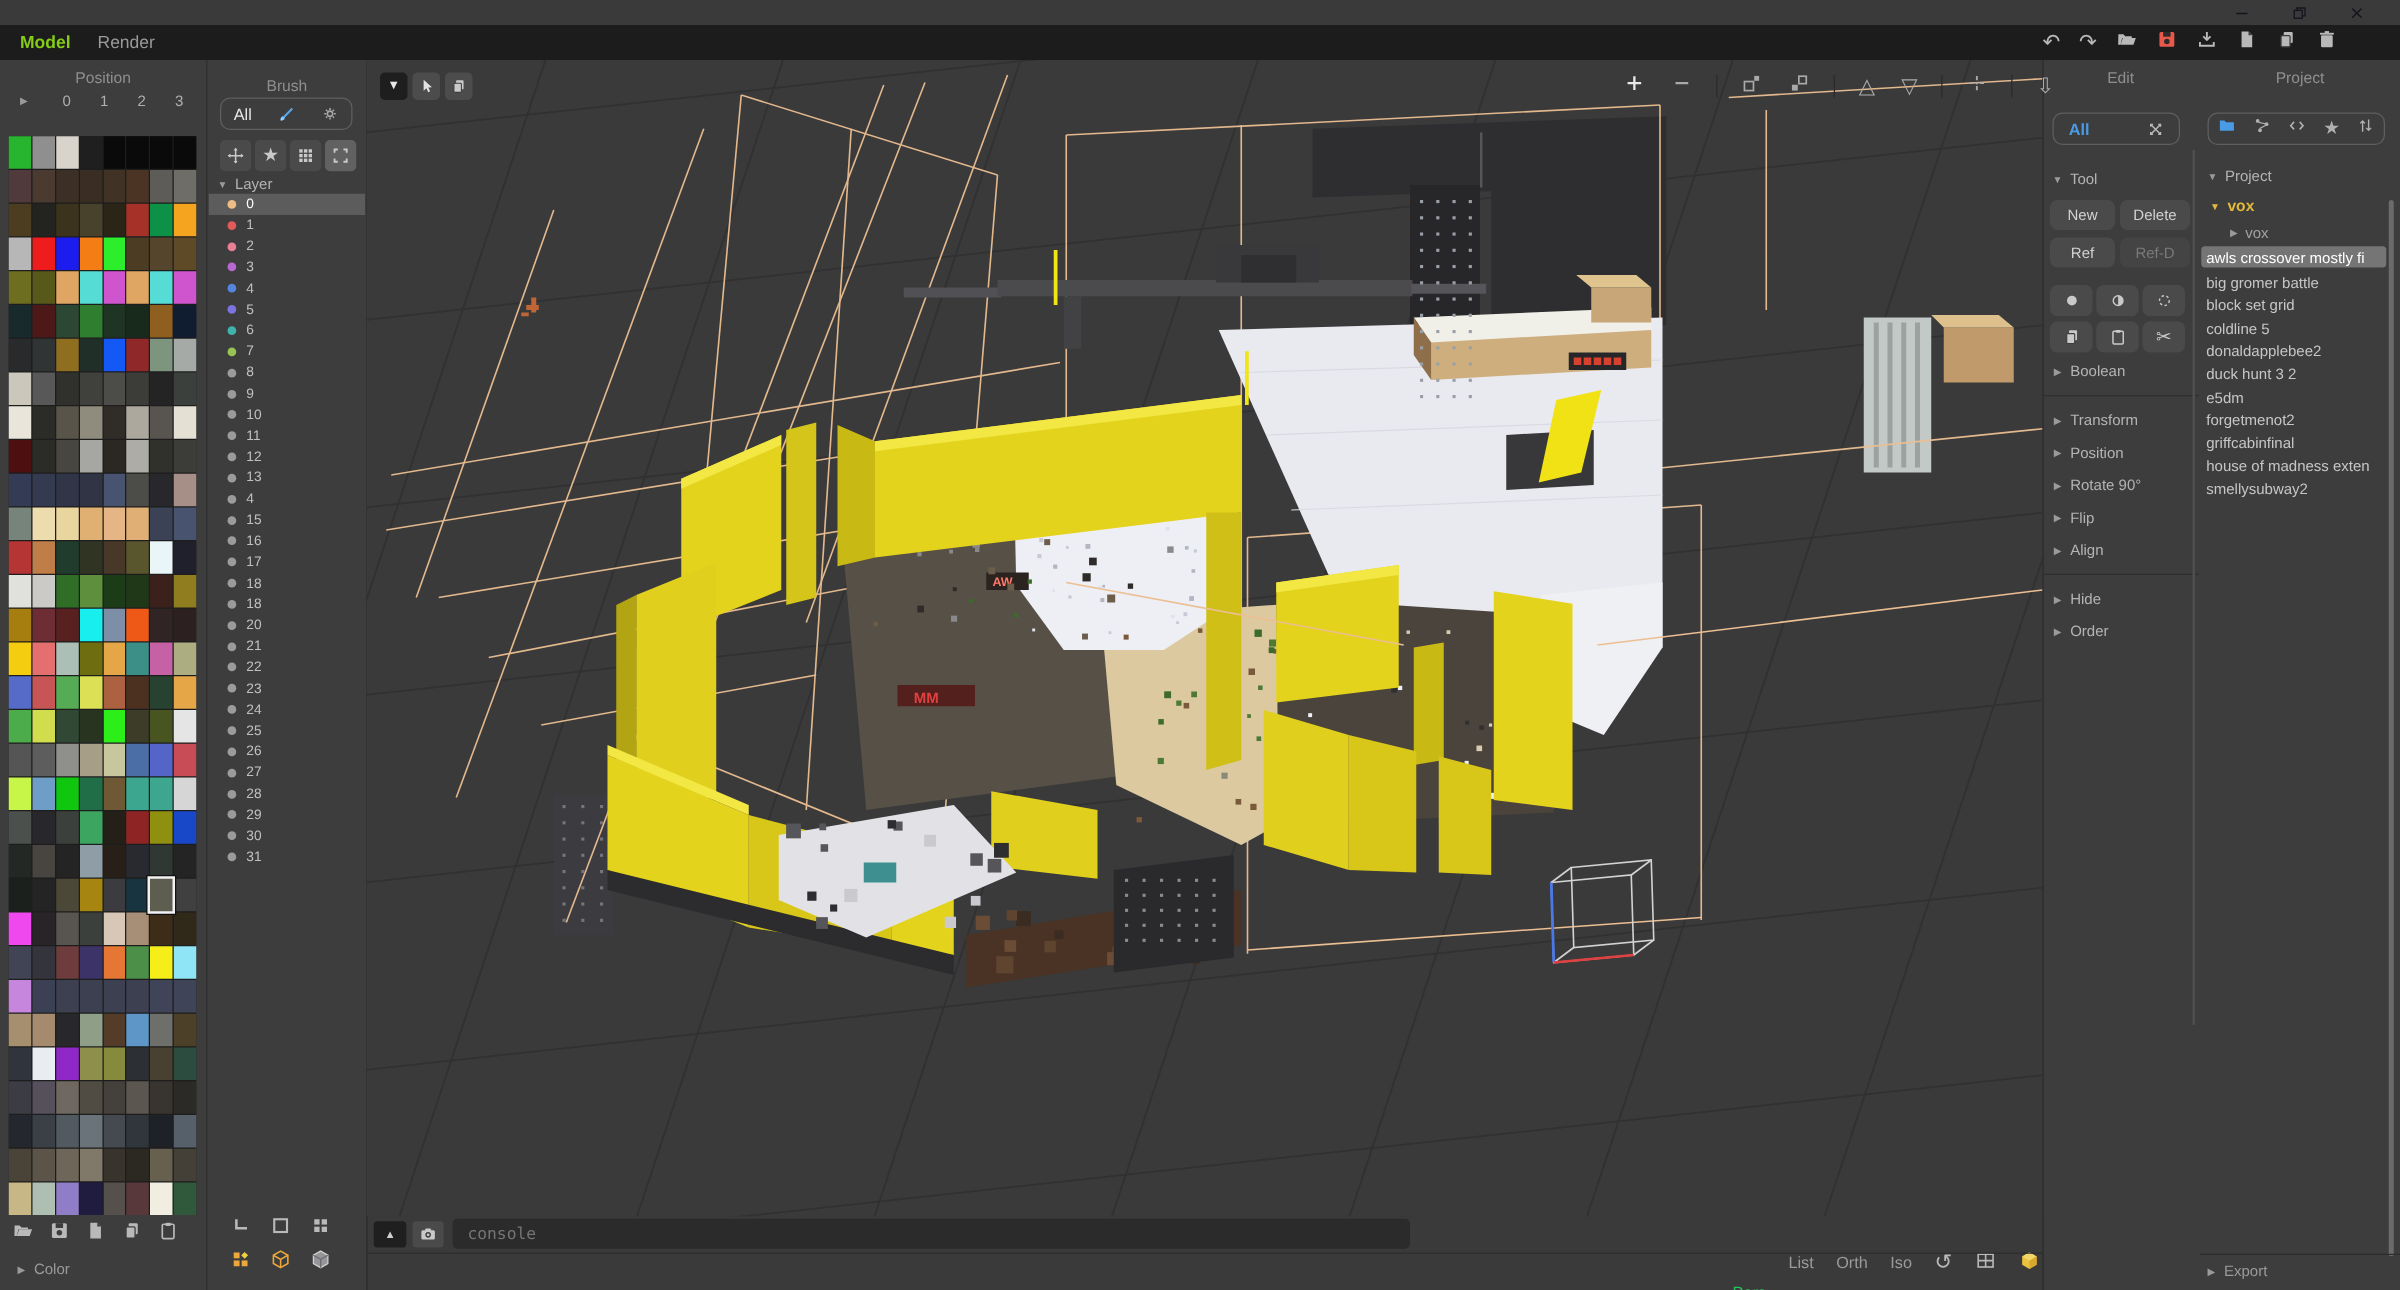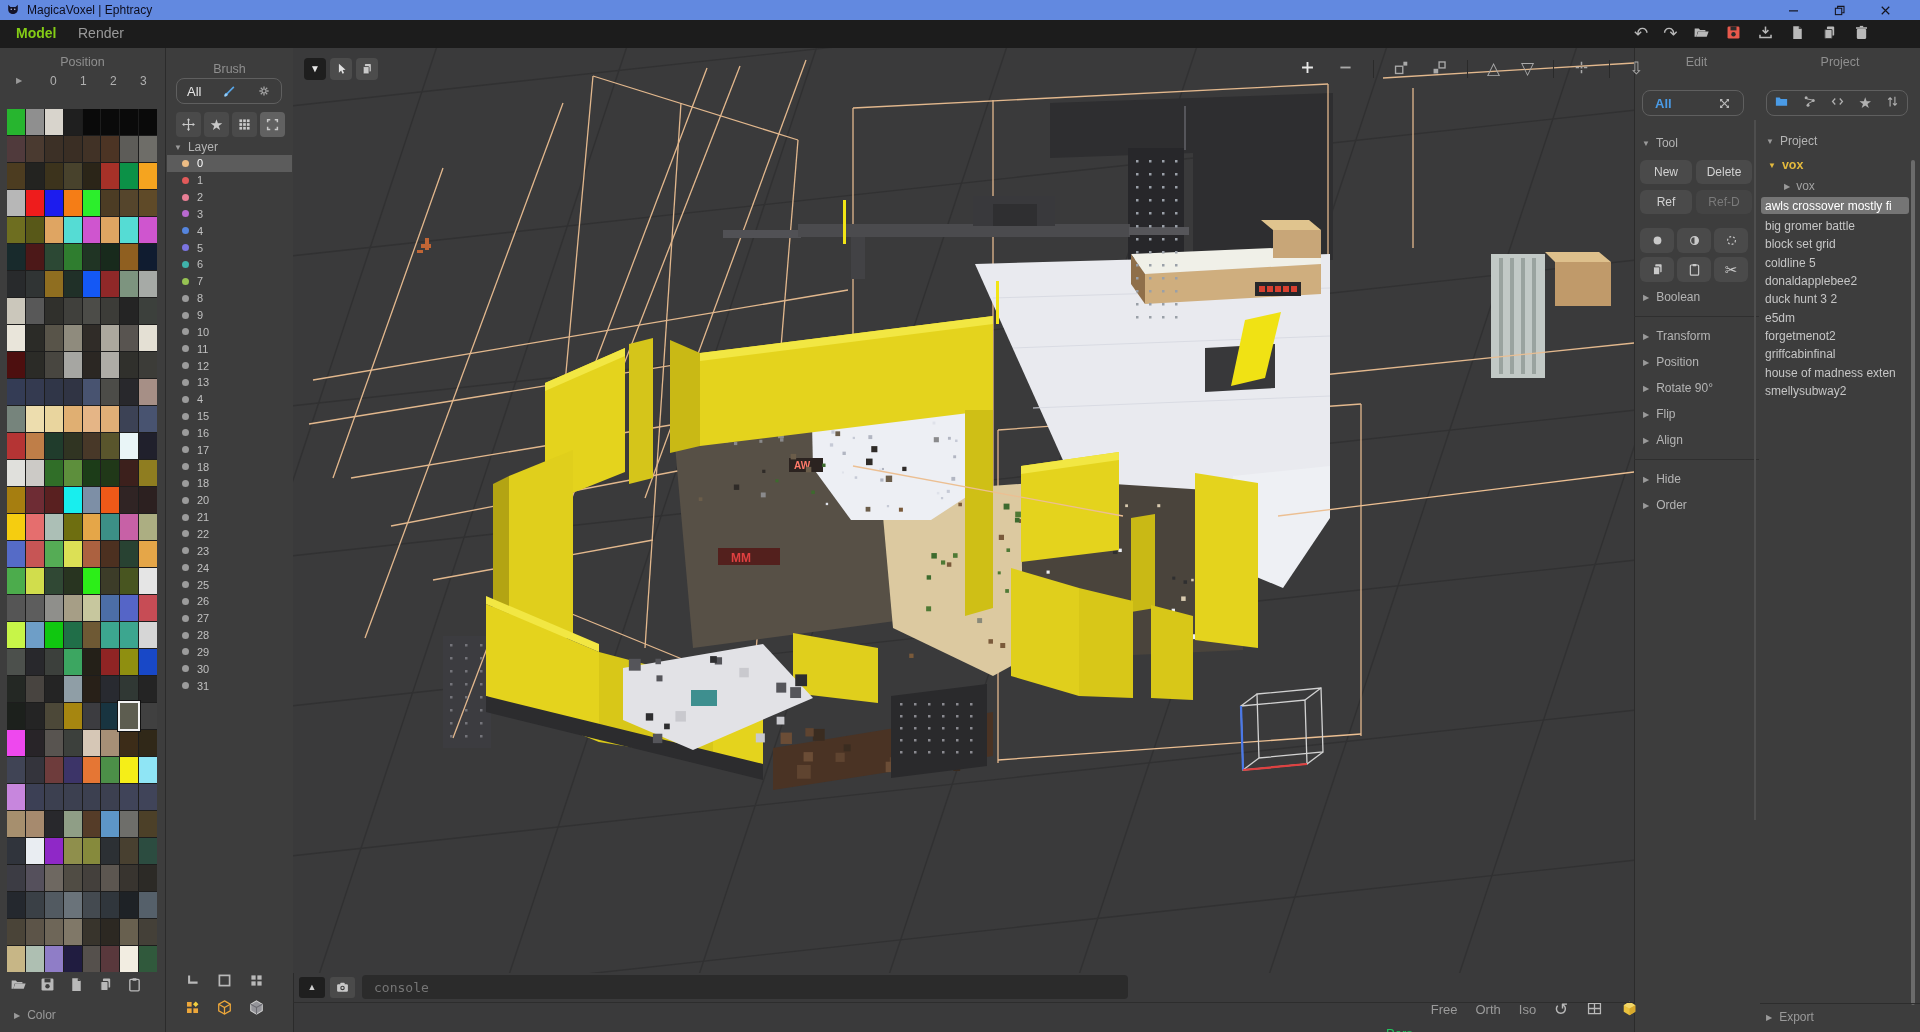--- a/index.html
+++ b/index.html
@@ -97,30 +97,20 @@
   .tic{display:inline-flex;align-items:center;justify-content:center;color:#b9b9b9;line-height:1;}
   .sic{display:inline-flex;align-items:center;justify-content:center;}
   .sic svg{display:block;}
   .tri{font-size:8px;color:#9a9a9a;}
 </style>
 </head>
 <body>
 
 <div id="root">
 
-  <div class="abs" id="titlebar">
-    <span class="sic" id="cat-icon" style="margin-left:5px">
-        <svg width="16" height="16" viewBox="0 0 20 20">
-          <path d="M4 3.5 6.8 6.2h6.4L16 3.5v5.8c0 3.4-2.7 5.7-6 5.7s-6-2.3-6-5.7z" fill="#14142a"></path>
-          <circle cx="7.8" cy="9" r=".9" fill="#cfd2ee"></circle>
-          <circle cx="12.2" cy="9" r=".9" fill="#cfd2ee"></circle>
-        </svg>
-      </span>
-    <span class="ttl">MagicaVoxel | Ephtracy</span>
-  </div>
   <div class="abs" id="winctls" style="left:1780px;top:0;height:20px;display:flex;gap:20px;">
       <div class="wctl" style="position: static;">
         <span class="sic ">
           <svg width="15" height="15" viewBox="0 0 20 20">
             <path d="M4 10.5h12" stroke="#14141e" stroke-width="1.6" fill="none"></path>
           </svg>
         </span>
       </div>
       <div class="wctl" style="position: static;">
         <span class="sic ">
@@ -1229,21 +1219,21 @@
           <rect x="2.8" y="5.5" width="14.4" height="10" rx="1.6" fill="#c9c9c9"></rect>
           <rect x="7" y="3.6" width="6" height="3" rx="1" fill="#c9c9c9"></rect>
           <circle cx="10" cy="10.5" r="3" fill="#3d3d3d"></circle>
           <circle cx="10" cy="10.5" r="1.5" fill="#c9c9c9"></circle>
         </svg>
       </span>
     </div>
   <input class="abs" id="console-input" placeholder="console" style="">
   <div class="abs" id="view-modes">
       <span class="active">Pers</span>
-      <span>Free</span>
+      <span>List</span>
       <span>Orth</span>
       <span>Iso</span>
       <span><span class="tic " style="font-size: 17px; color: rgb(185, 185, 185);">↺</span></span>
       <span><span class="sic ">
           <svg width="17" height="17" viewBox="0 0 20 20">
             <rect x="3" y="4" width="14" height="12" stroke="#b9b9b9" stroke-width="1.5" fill="none"></rect>
             <path d="M10 4v12M3 10h14" stroke="#b9b9b9" stroke-width="1.5" fill="none"></path>
           </svg>
         </span></span>
       <span><span class="sic ">

